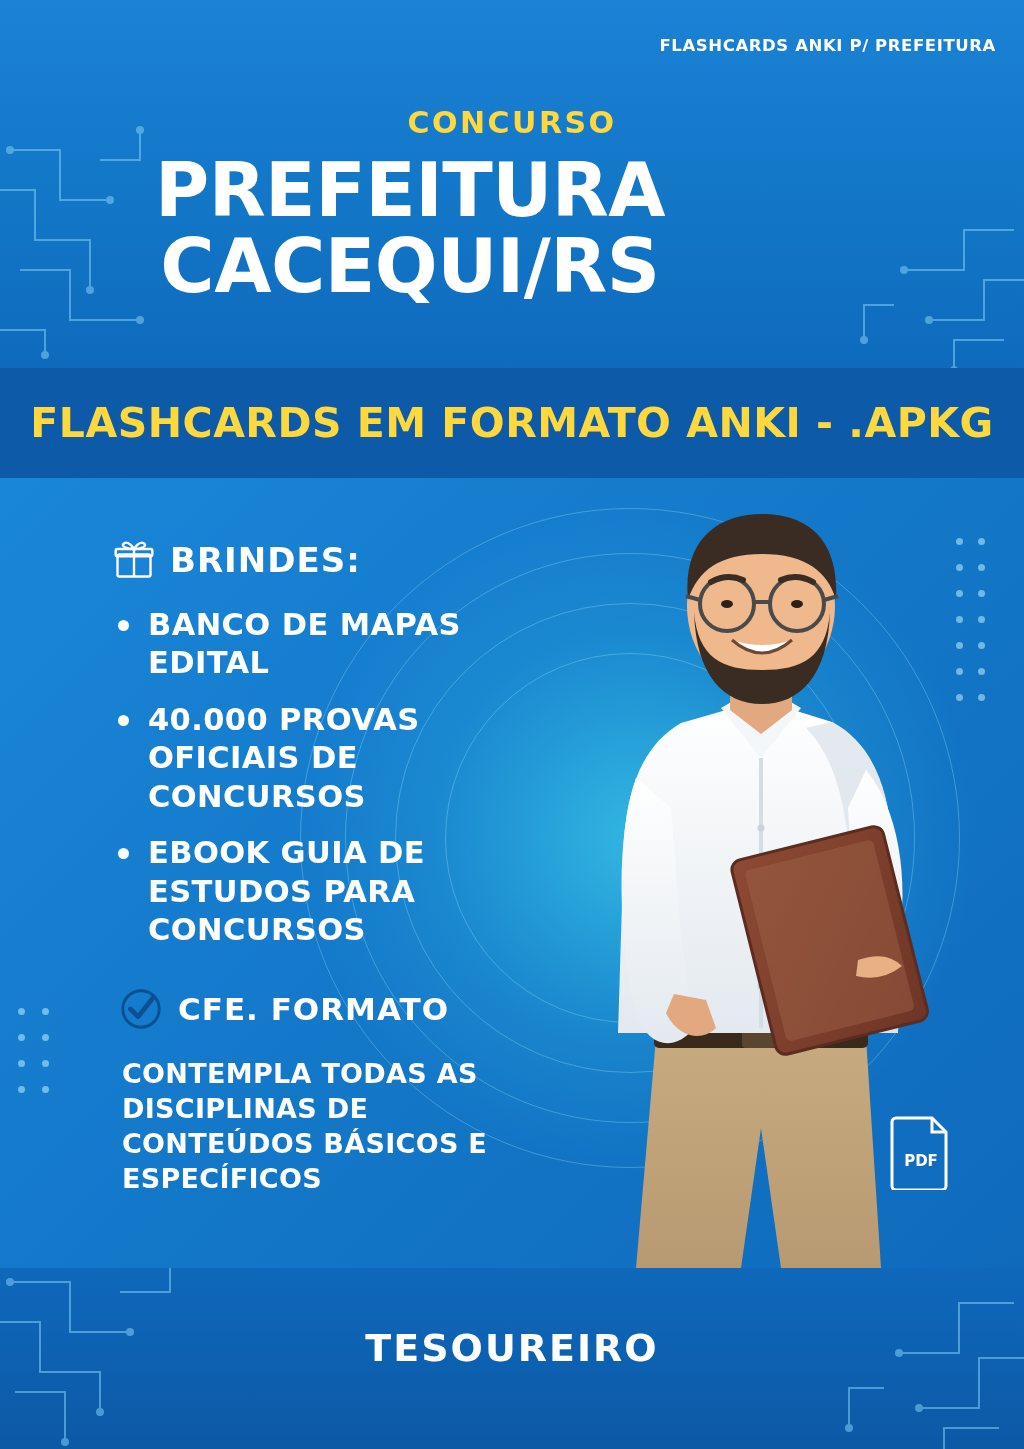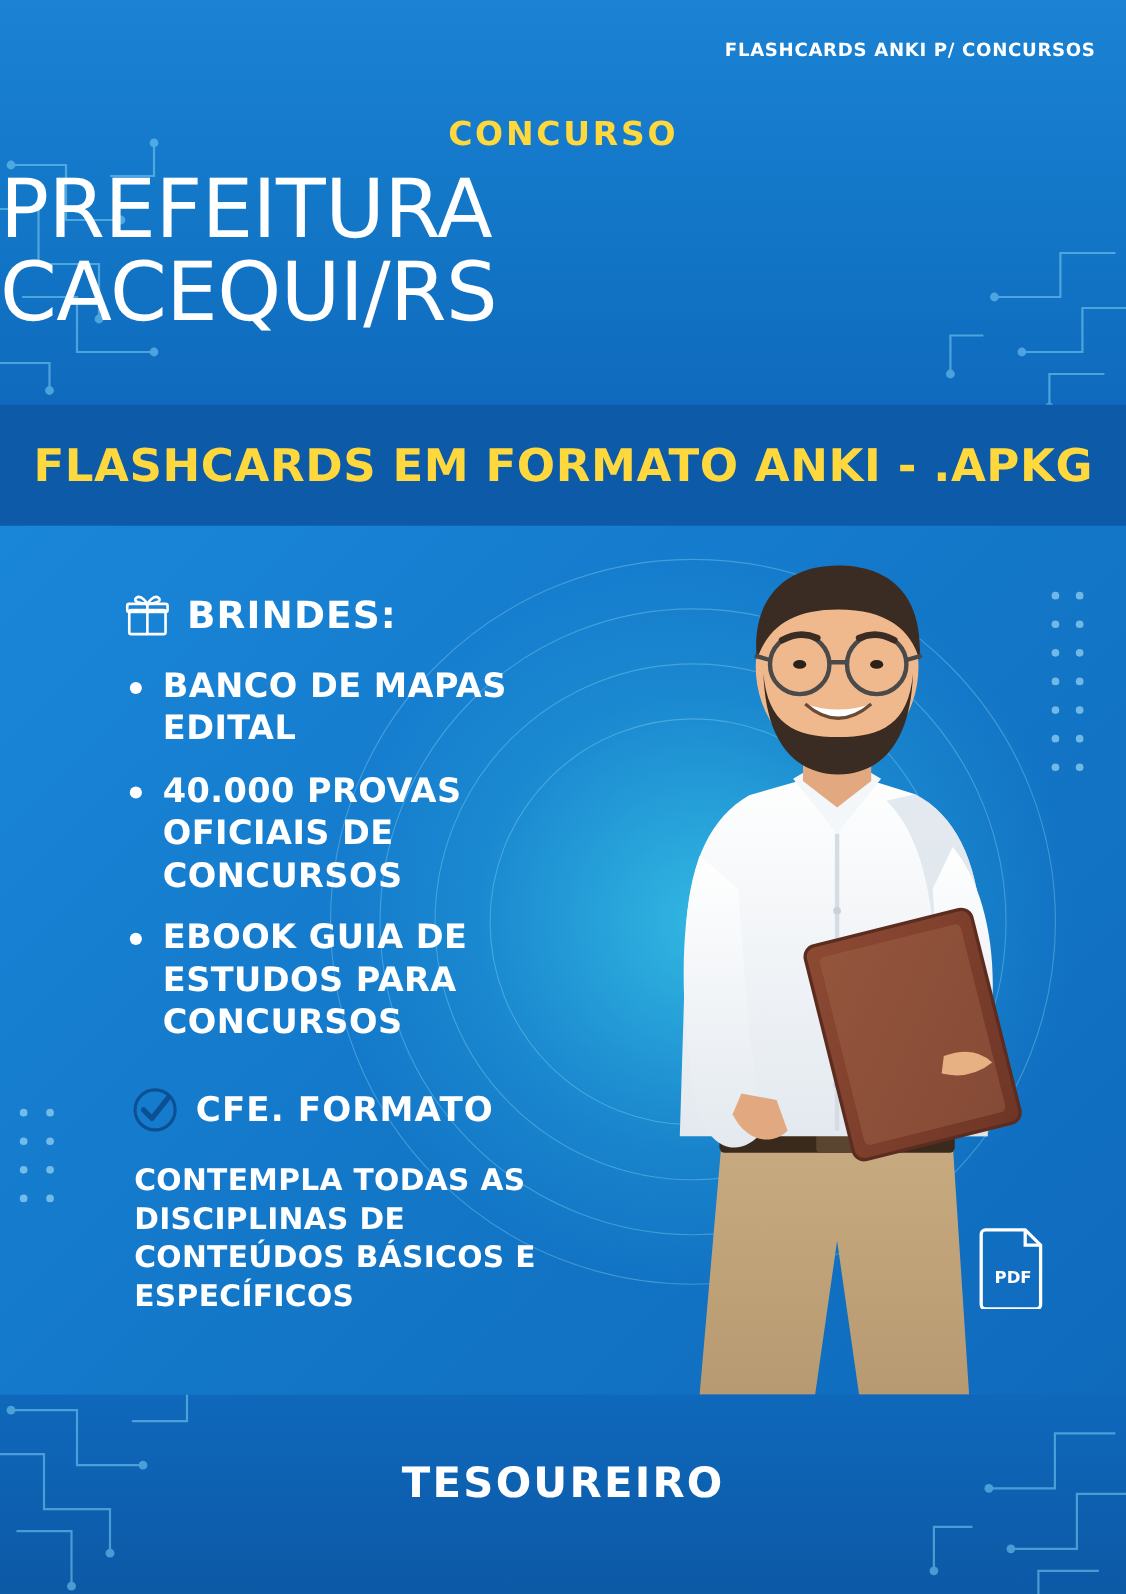--- a/index.html
+++ b/index.html
@@ -70,23 +70,24 @@
     color: #ffd83d;
     font-size: 30px;
     font-weight: bold;
     letter-spacing: 2.5px;
     font-family: "DejaVu Sans", sans-serif;
   }
 
   .title {
     position: absolute;
     top: 152px; left: 0; width: 820px;
+    text-align: center;
     color: #ffffff;
     font-size: 74px;
-    font-weight: normal;
+    font-weight: bold;
     line-height: 1.03;
     letter-spacing: -0.5px;
     font-family: "DejaVu Sans", sans-serif;
   }
 
   
   .stripe {
     position: absolute;
     top: 368px; left: 0;
     width: 1024px;
@@ -286,21 +287,21 @@
       </g>
       <g fill="#7fd0f5">
         <circle cx="70" cy="60" r="4"></circle>
           <circle cx="95" cy="110" r="4"></circle>
         <circle cx="120" cy="160" r="4"></circle>
           <circle cx="30" cy="130" r="4"></circle>
       </g>
     </svg>
 
 
-    <div class="top-right-label">FLASHCARDS ANKI P/ CONCURSOS</div>
+    <div class="top-right-label">FLASHCARDS ANKI P/ PREFEITURA</div>
 
     <div class="kicker">CONCURSO</div>
 
     <div class="title">
       <div>PREFEITURA</div>
       <div>CACEQUI/RS</div>
     </div>
   </div>
 
   <div class="stripe">

